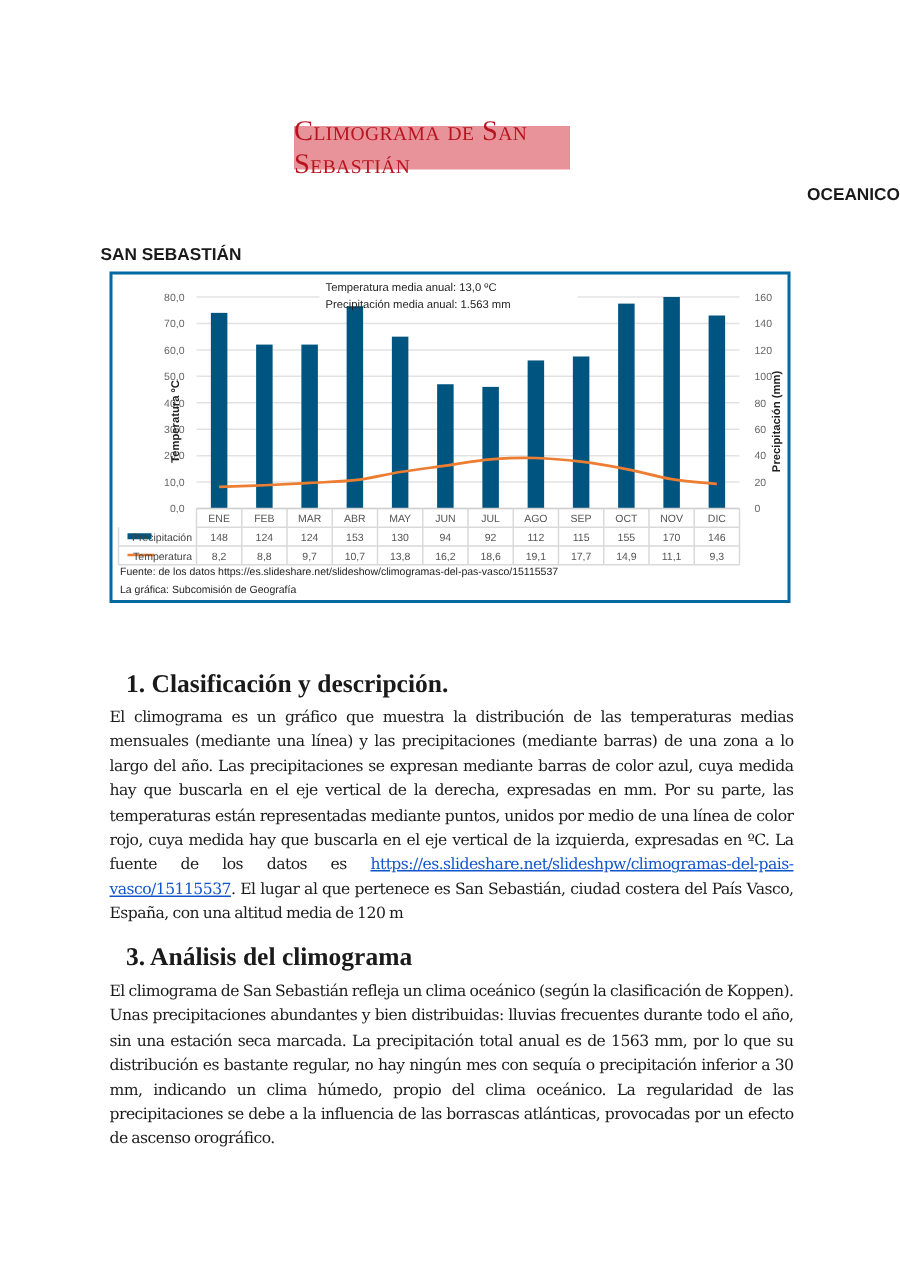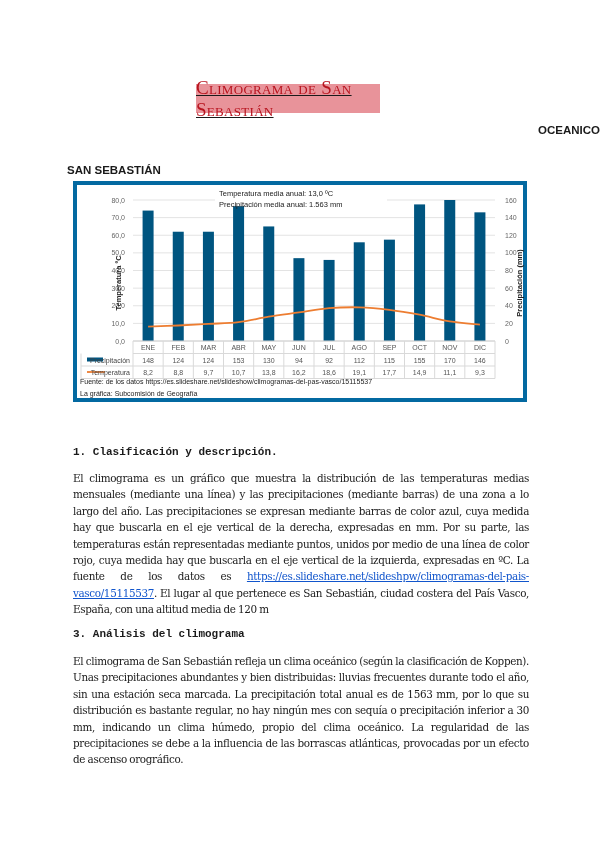--- a/index.html
+++ b/index.html
@@ -1,39 +1,39 @@
 <!DOCTYPE html>
 <html><head>
 <meta charset="utf-8">
 <style>
   html, body { margin: 0; padding: 0; background: #ffffff; }
   body { width: 600px; height: 848px; position: relative; overflow: hidden;
          font-family: "DejaVu Serif", serif; color: #1a1a1a; }
 
   .title-banner { position: absolute; left: 196px; top: 84px; width: 184px; height: 29px;
-    background: #e8939a; display: flex; align-items: center; justify-content: center; text-decoration: underline; }
+    background: #e8939a; display: flex; align-items: center; justify-content: center; }
   .title-banner span { font-family: "Liberation Serif", serif; font-variant: small-caps;
     color: #b8141f; font-size: 19px; letter-spacing: 0.3px; }
 
   .subtitle { position: absolute; left: 0; width: 600px; top: 124px; text-align: right;
     font-family: "Liberation Sans", sans-serif; font-weight: bold; font-size: 11.5px; }
 
   .city { position: absolute; left: 67px; top: 164px;
     font-family: Liberation Sans, sans-serif; font-weight: bold; font-size: 11.5px; }
 
   .chart-frame { position: absolute; left: 73px; top: 181px; width: 454px; height: 221px;
-    border: 4px solid #0369a1; box-sizing: border-box; background: #fff; }
+    border: 2px solid #0369a1; box-sizing: border-box; background: #fff; }
 
   svg text { font-family: "Liberation Sans", sans-serif; }
 
   .source { position: absolute; left: 80px; font-family: "Liberation Sans", sans-serif;
     font-size: 7px; color: #222; }
 
-  .h2 { position: absolute; left: 73px; font-family: Liberation Mono, monospace; font-weight: bold;
-    font-size: 11px; }
+  .h2 { position: absolute; left: 84px; font-family: Liberation Serif, serif; font-weight: bold;
+    font-size: 17px; }
 
   .para { position: absolute; left: 73px; width: 456px; font-size: 10.4px; line-height: 16.4px;
     text-align: justify; letter-spacing: -0.35px; word-spacing: -0.5px; }
   .para a { color: #1155cc; text-decoration: underline; }
 </style>
 </head>
 <body>
 
 <div class="title-banner">
   <span>Climograma de San Sebastián</span>

